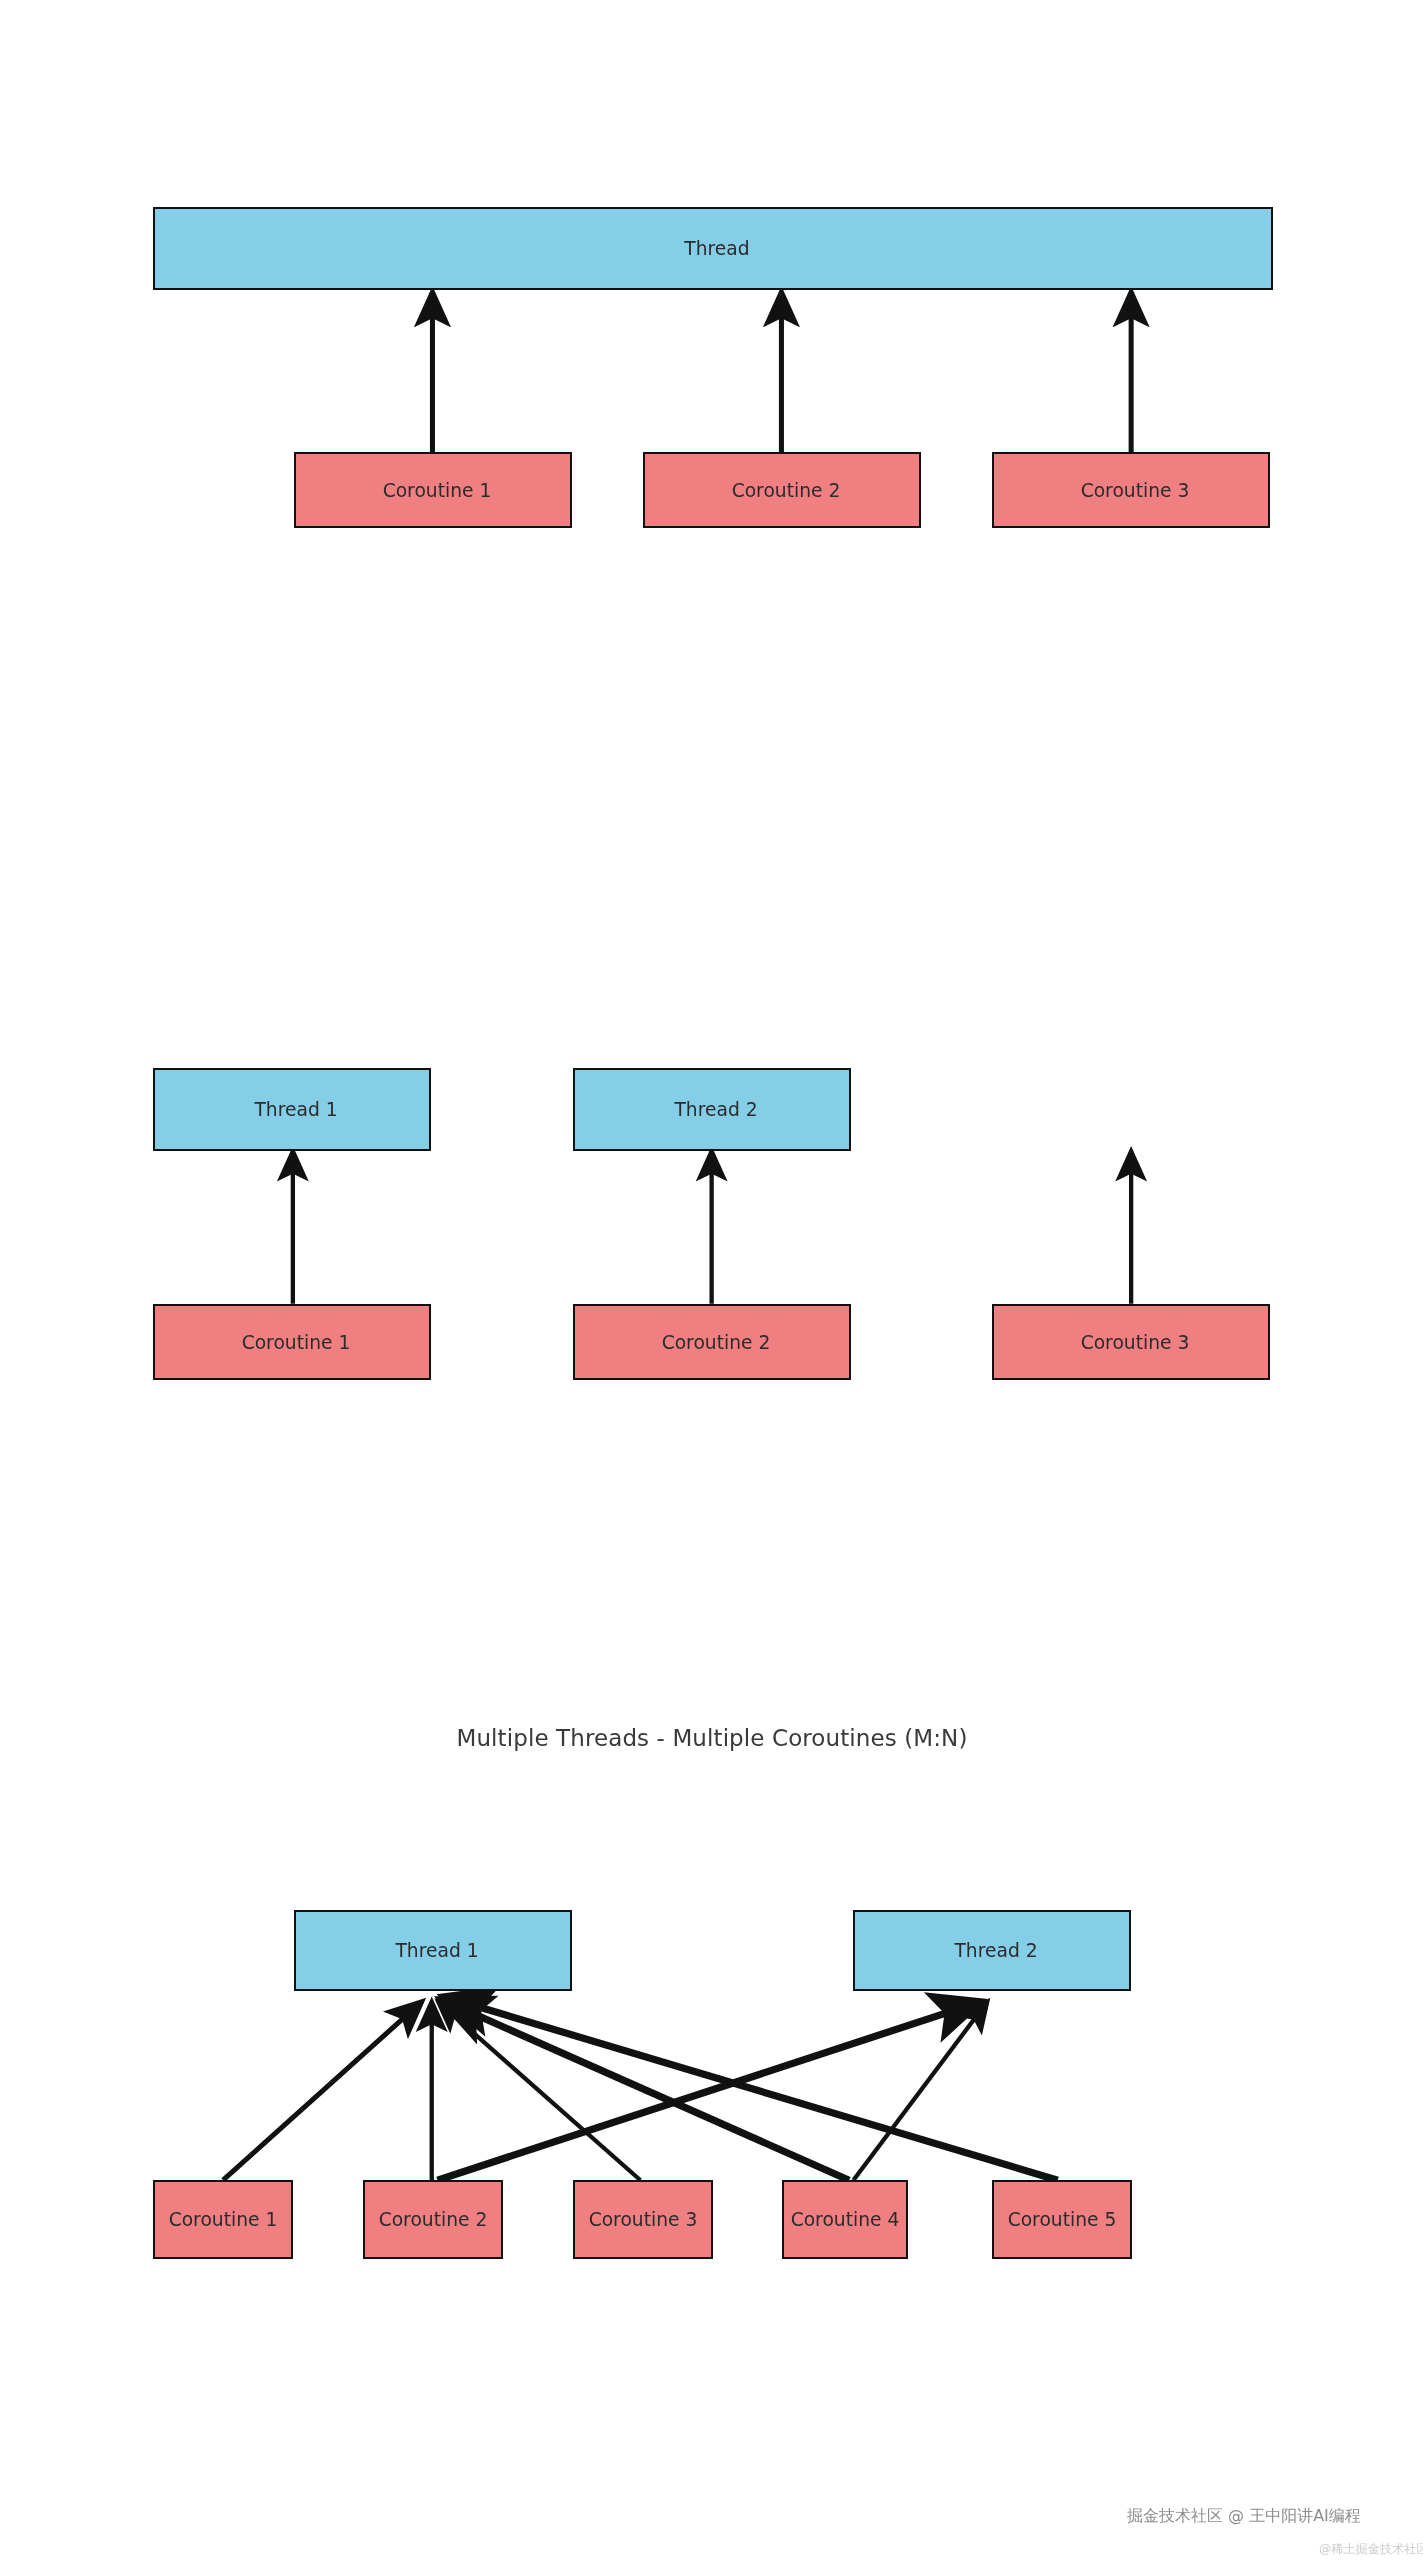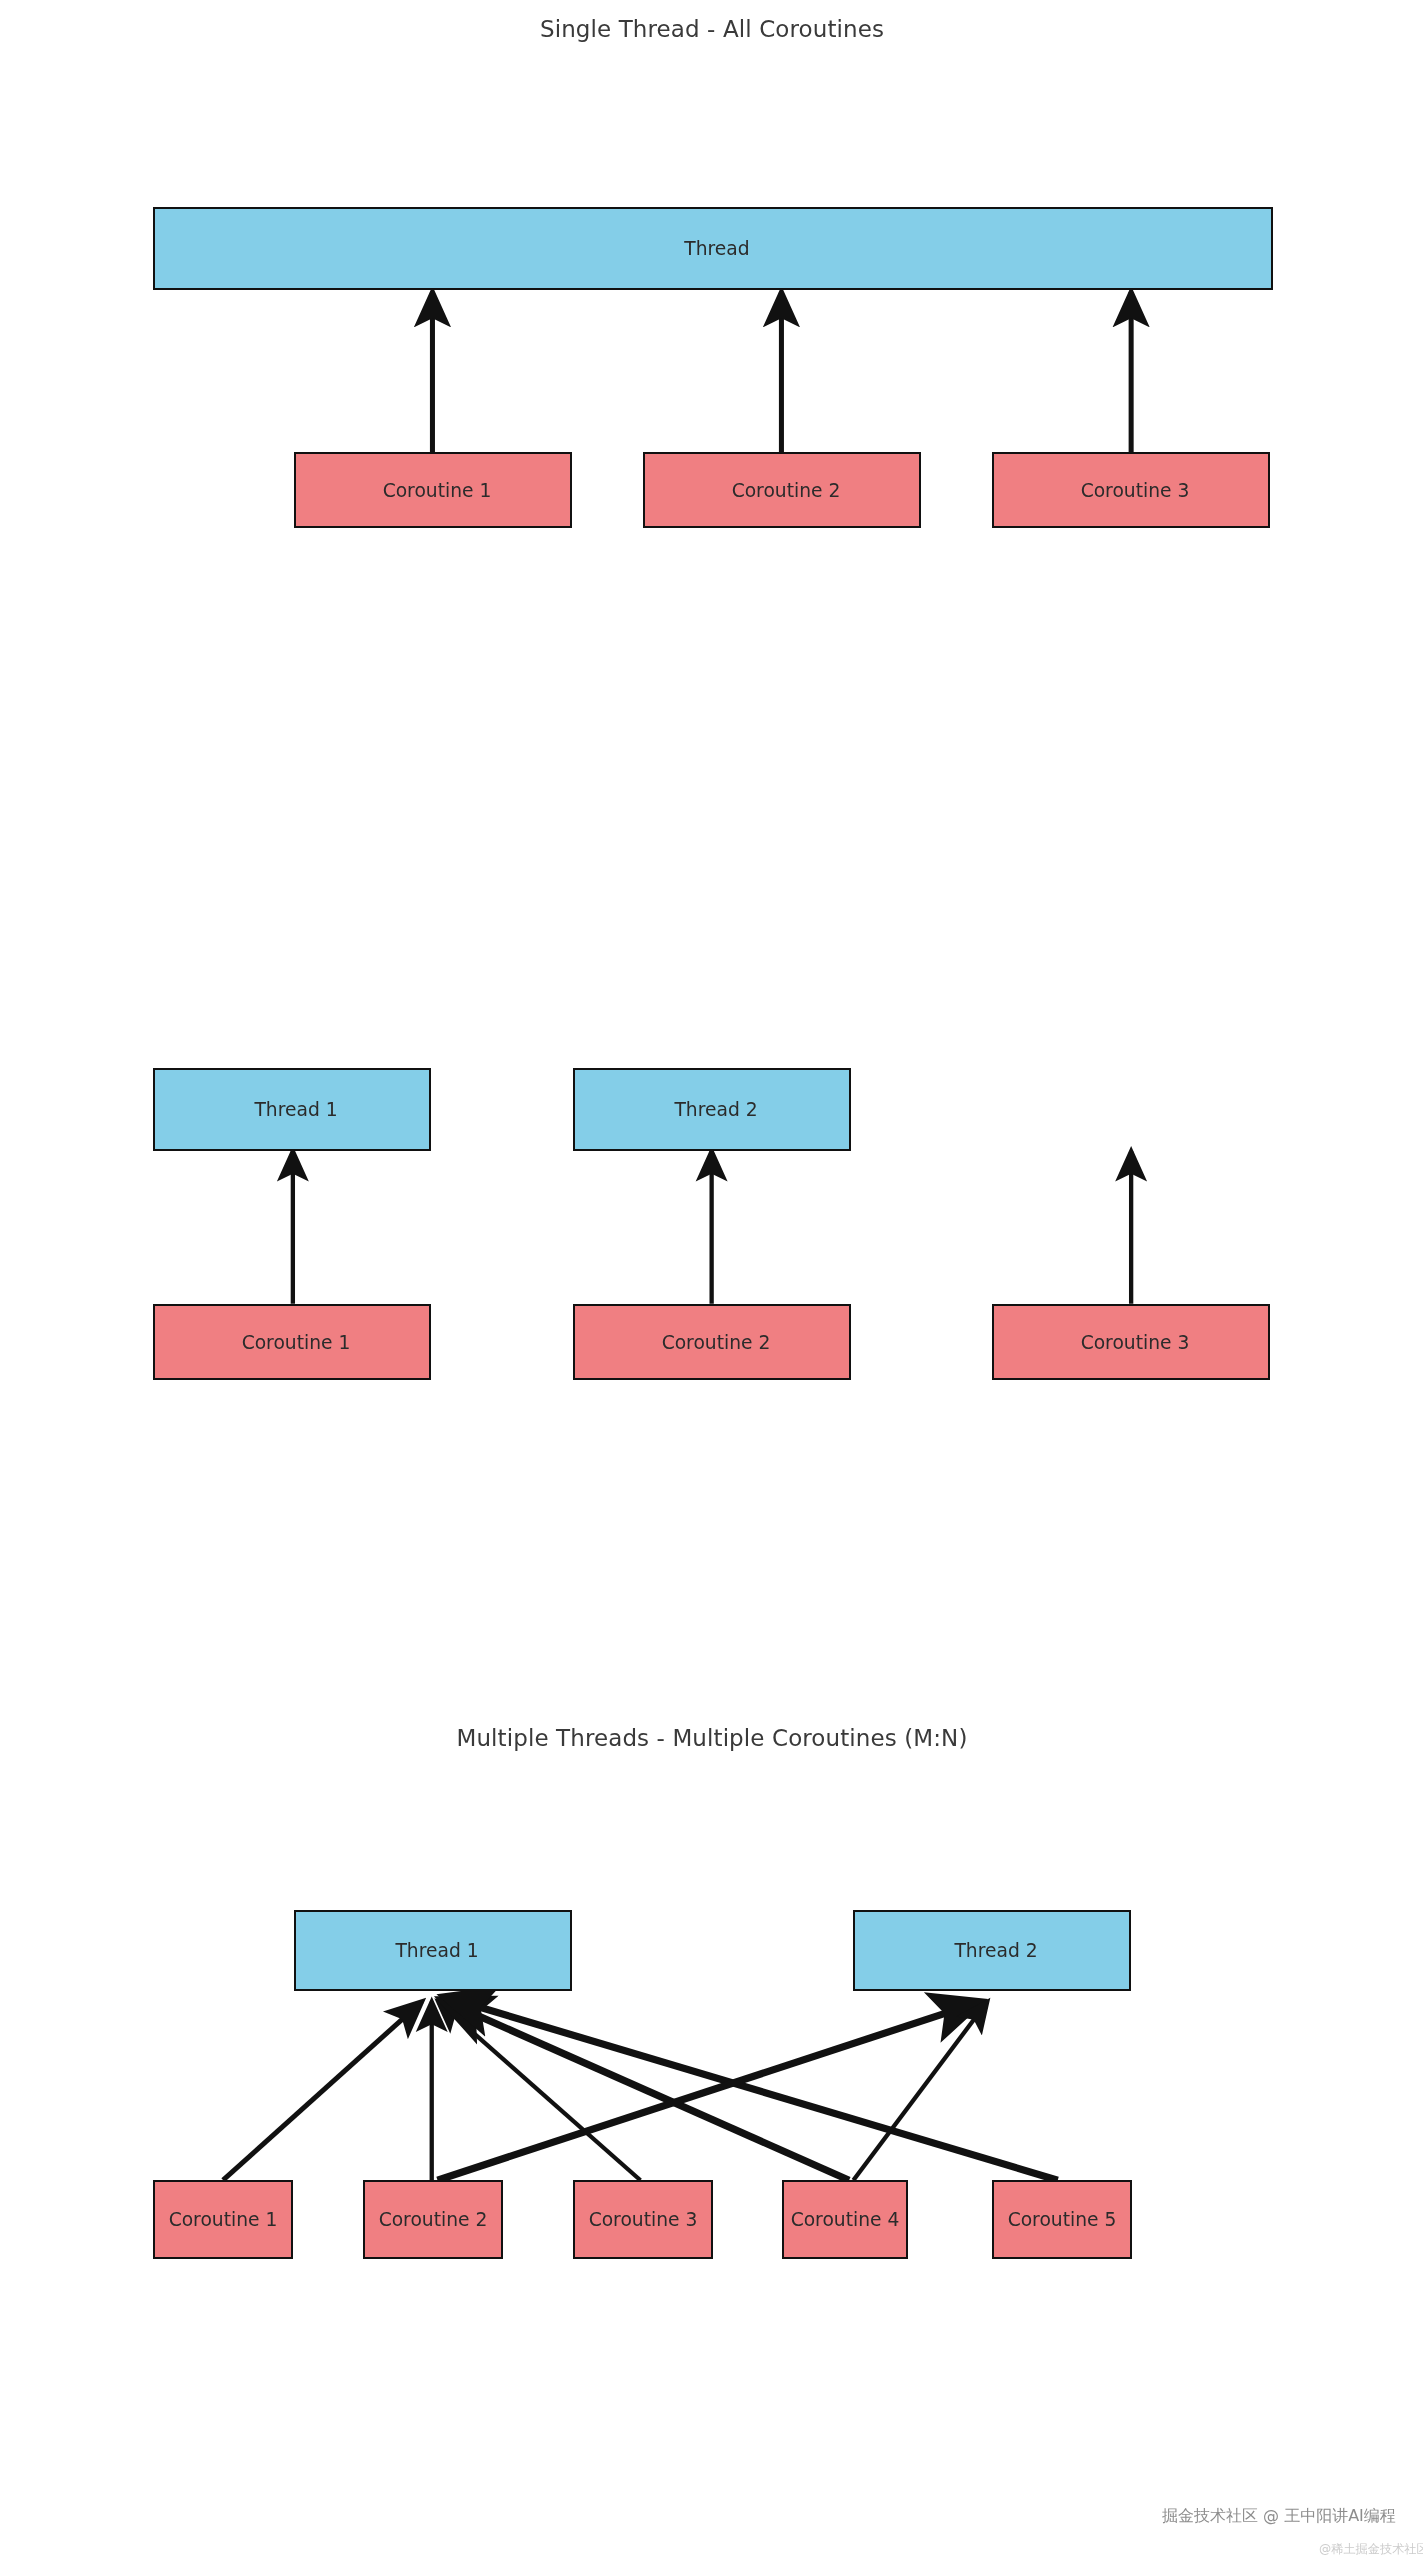--- a/index.html
+++ b/index.html
@@ -64,21 +64,20 @@
     width: 1424px;
     height: 2576px;
     pointer-events: none;
     overflow: visible;
   }
   .watermark-main {
     position: absolute;
     font-size: 16px;
     color: #8d8d8d;
     white-space: nowrap;
-    margin-left: 35px;
   }
   .watermark-sub {
     position: absolute;
     font-size: 12.2px;
     color: #cccccc;
     white-space: nowrap;
   }
 </style>
 </head>
 <body>
@@ -113,21 +112,20 @@
       <line x1="600" y1="3030" x2="600" y2="2782" stroke="#111111" stroke-width="6" marker-end="url(#ahs)"></line>
       <line x1="890" y1="3030" x2="609" y2="2782" stroke="#111111" stroke-width="6" marker-end="url(#ahs)"></line>
       <line x1="1180" y1="3030" x2="614" y2="2779" stroke="#111111" stroke-width="10" marker-end="url(#ahs)"></line>
       <line x1="1470" y1="3030" x2="618" y2="2775" stroke="#111111" stroke-width="10" marker-end="url(#ahs)"></line>
 
       <line x1="608" y1="3030" x2="1362" y2="2782" stroke="#111111" stroke-width="10" marker-end="url(#ahs)"></line>
       <line x1="1186" y1="3030" x2="1372" y2="2782" stroke="#111111" stroke-width="6" marker-end="url(#ahs)"></line>
     </g>
   </svg>
 
-  <div class="section-title" style="top:16px;">Single Thread - All Coroutines</div>
 
   <div class="node thread" style="left:153px; top:207px; width:1120px; height:83px;">
     <span>Thread</span>
   </div>
 
   <div class="node coroutine" style="left:294px; top:452px; width:278px; height:76px;">
     <span>Coroutine 1</span>
   </div>
   <div class="node coroutine" style="left:643px; top:452px; width:278px; height:76px;">
     <span>Coroutine 2</span>

